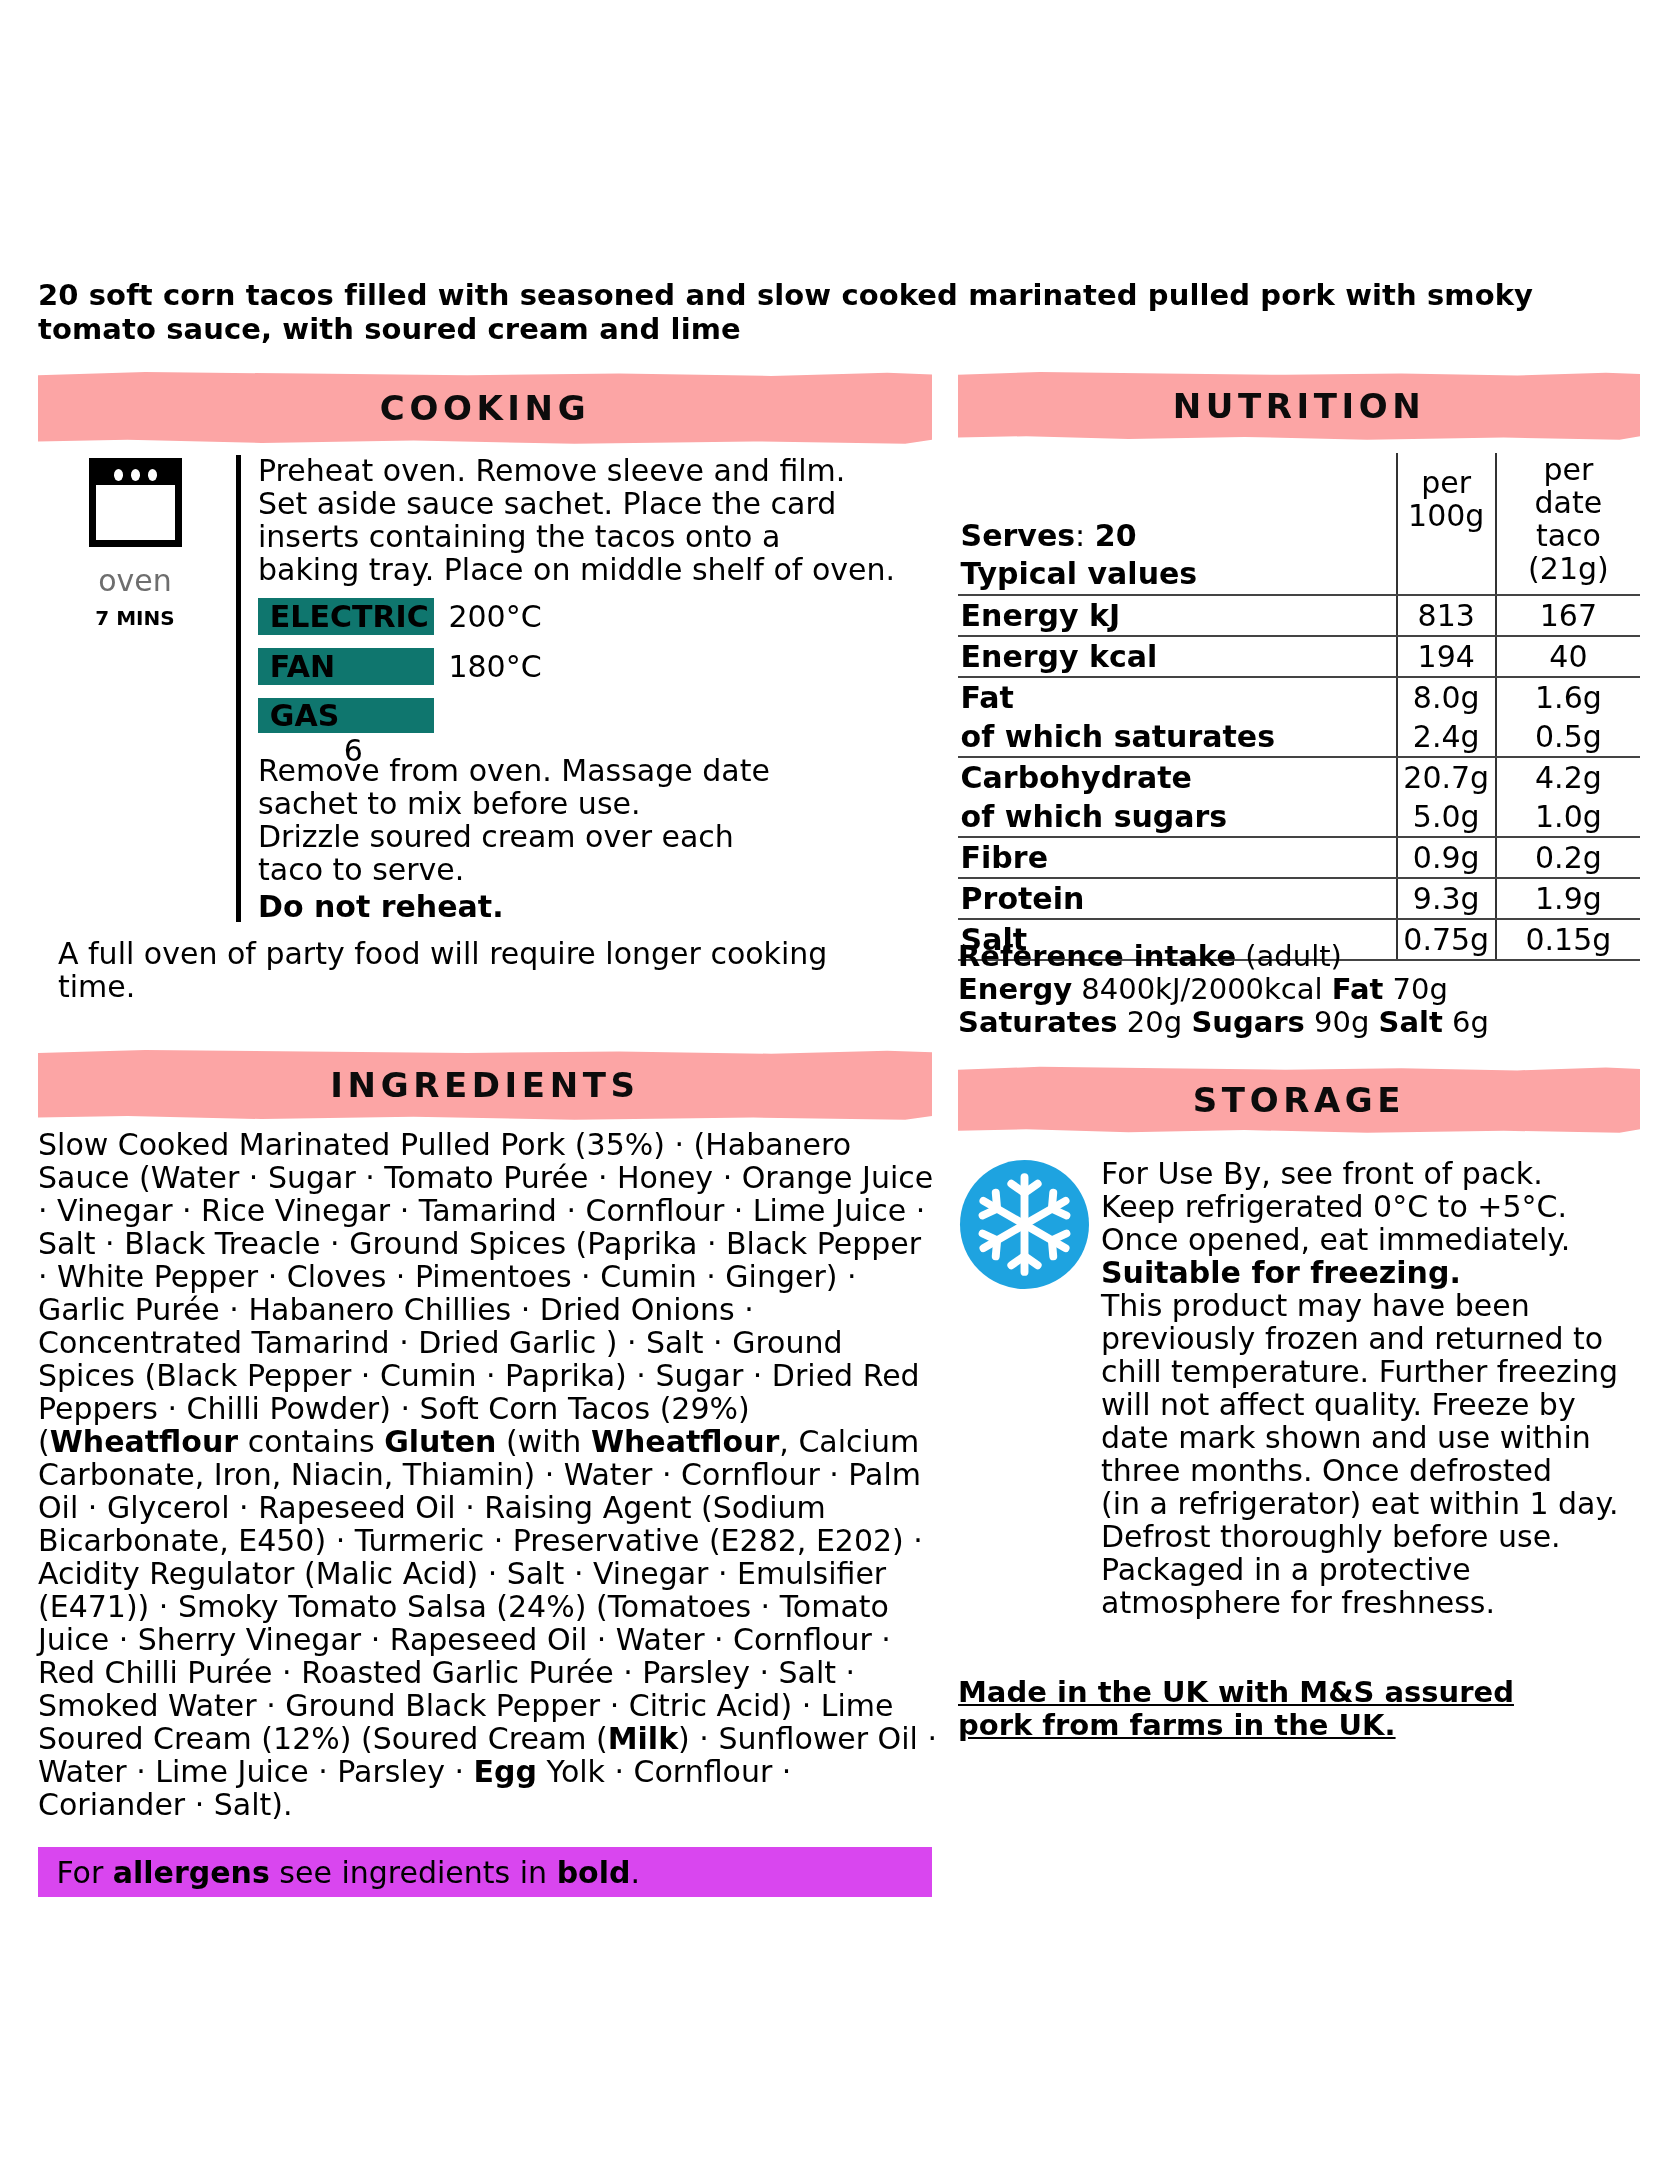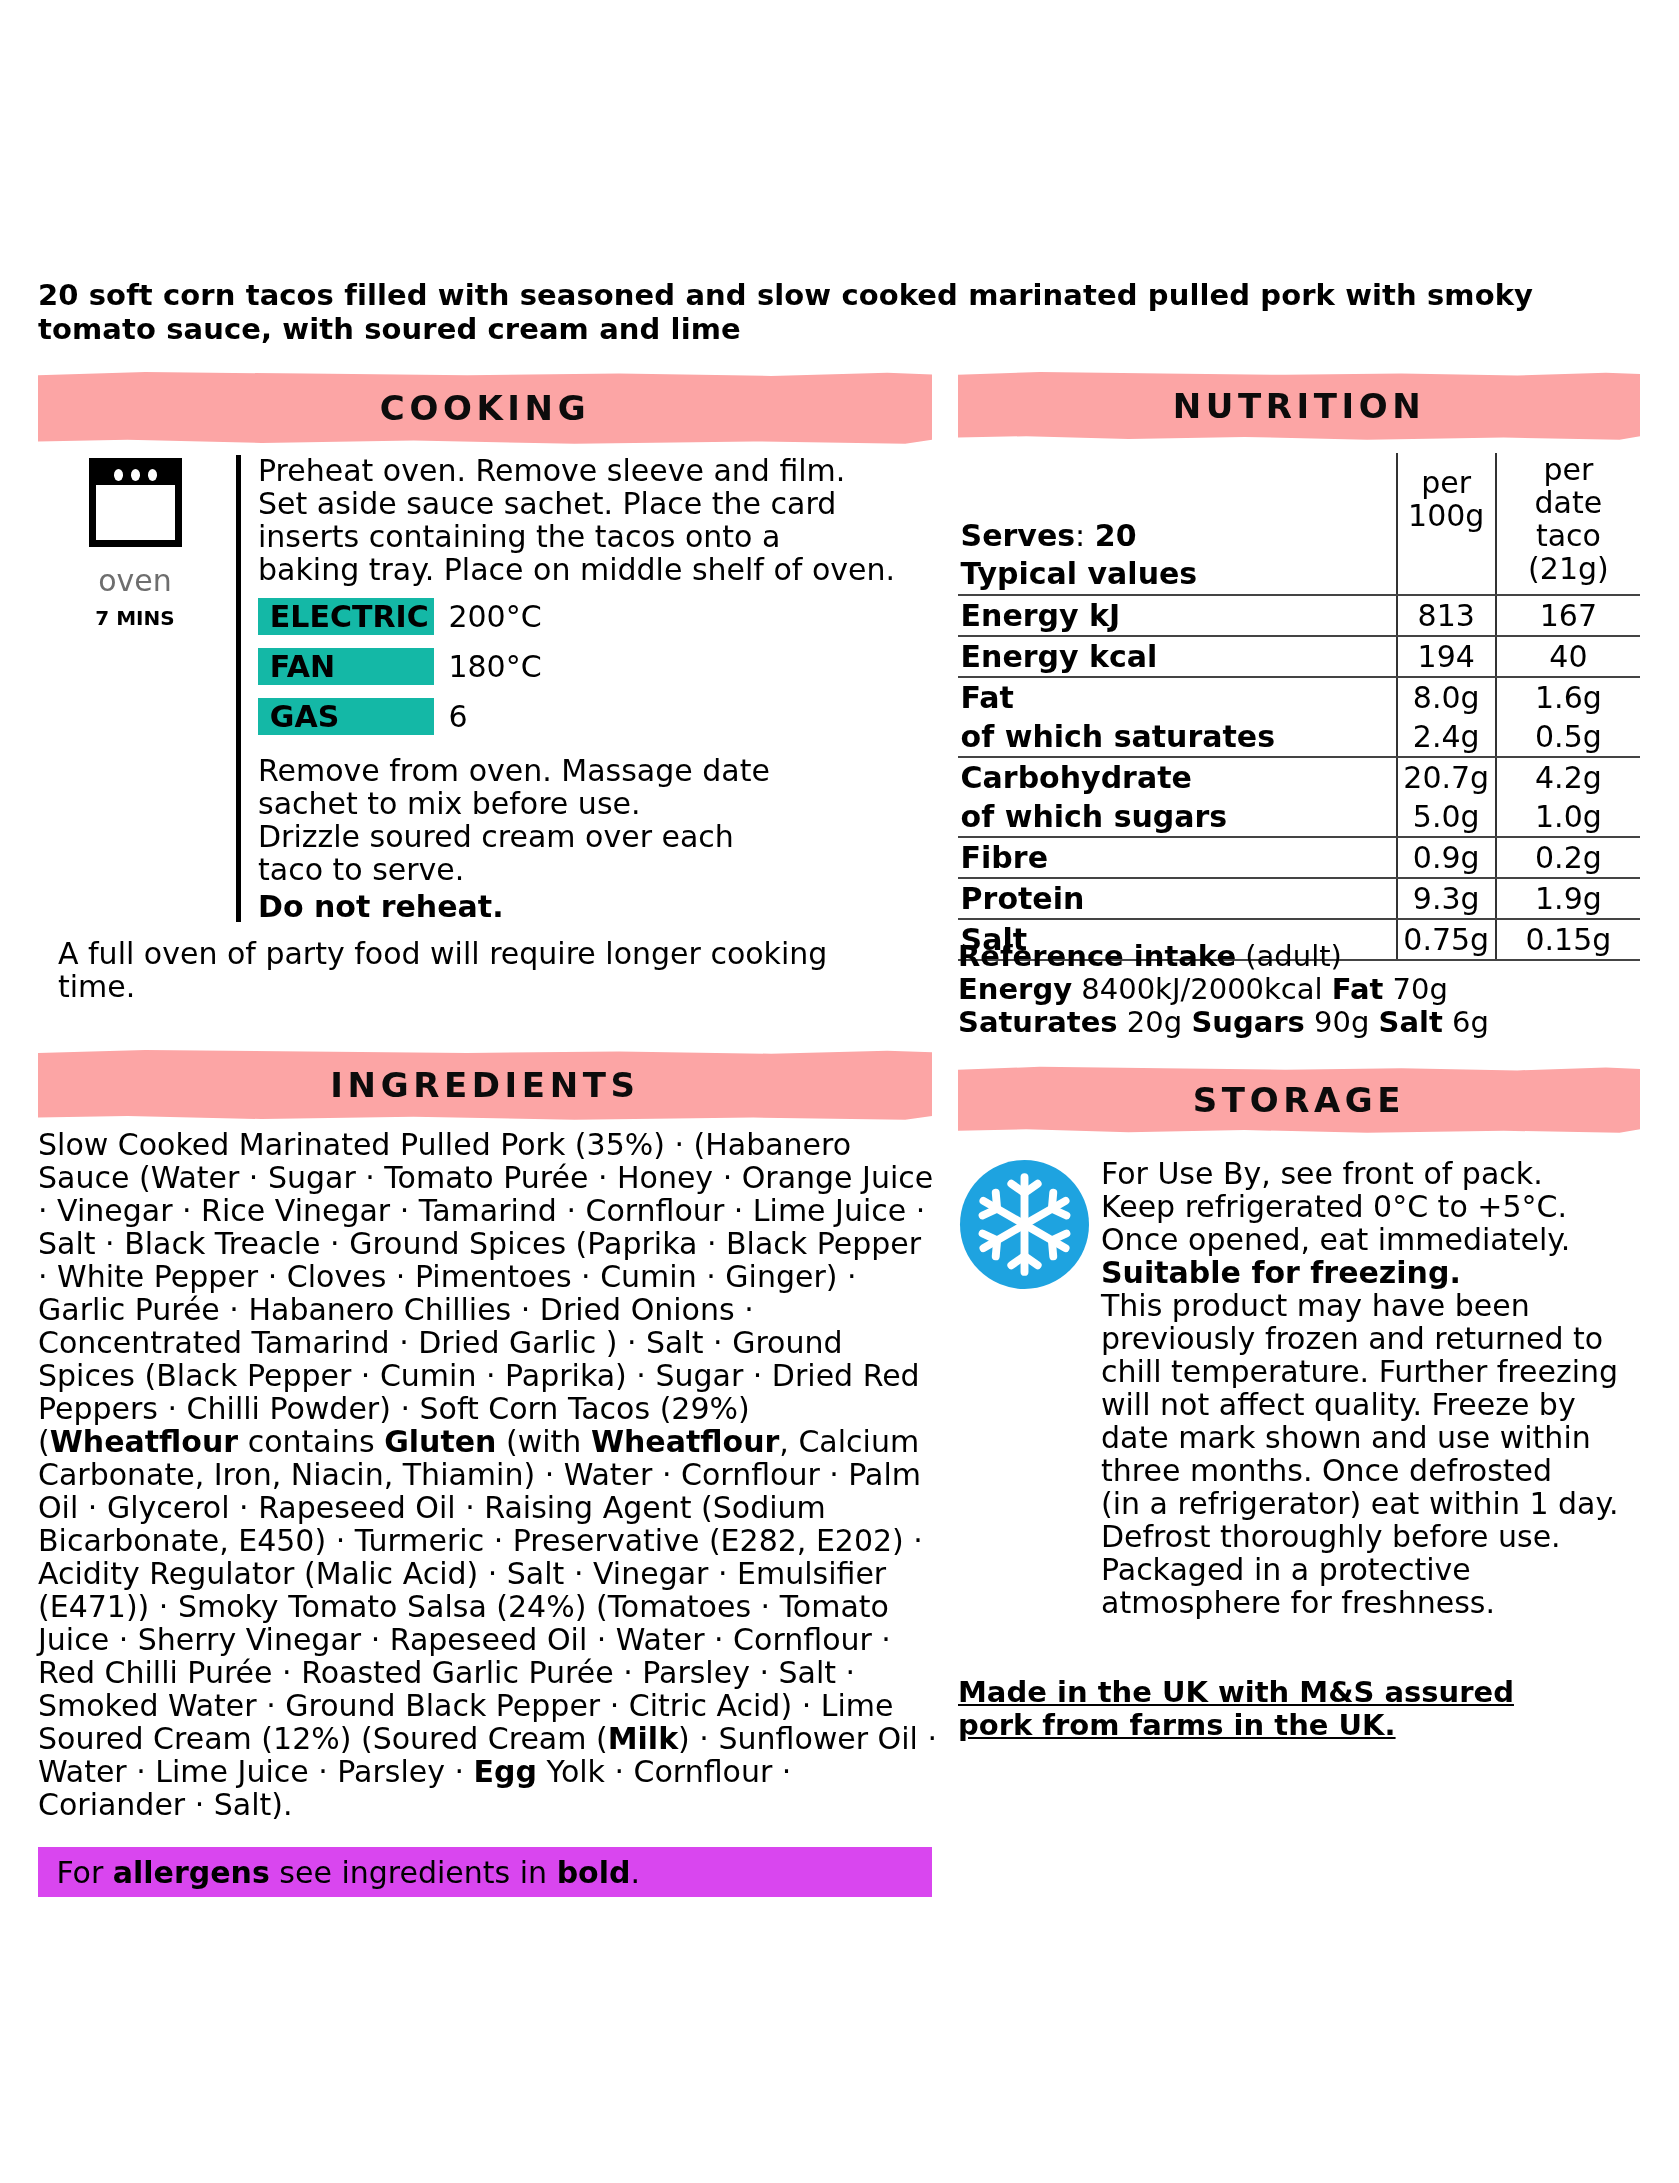--- a/index.html
+++ b/index.html
@@ -14,21 +14,21 @@
 
   
   .oven-icon { left: 89px; top: 458px; width: 93px; height: 89px; border: 7.9px solid #000; box-sizing: border-box; }
   .oven-icon .bar { position: absolute; left: 0; right: 0; top: 0; height: 19.7px; background: #000; display: flex; justify-content: space-evenly; align-items: center; padding: 0 10.5px; }
   .oven-icon .dot { width: 9.2px; height: 11.8px; background: #fff; border-radius: 50%; }
   .oven-label { left: 66px; top: 563px; width: 138px; text-align: center; font-size: 30px; color: #6e6e6e; }
   .oven-time { left: 66px; top: 606px; width: 138px; text-align: center; font-size: 20px; font-weight: bold; }
   .divider-v { left: 236px; top: 455px; width: 4.6px; height: 467px; background: #000; }
   .cook-text { left: 258px; width: 669px; font-size: 30px; line-height: 33px; }
   .temp-row { position: absolute; left: 258px; height: 37px; display: flex; align-items: center; }
-  .temp-label { width: 176px; height: 37px; background: #14b8a6; font-weight: bold; font-size: 30px; display: flex; align-items: center; padding-left: 11.8px; box-sizing: border-box; }
+  .temp-label { width: 176px; height: 37px; background: #0f766e; font-weight: bold; font-size: 30px; display: flex; align-items: center; padding-left: 11.8px; box-sizing: border-box; }
   .temp-val { font-size: 30px; padding-left: 14.4px; }
   .note { left: 58px; top: 937px; width: 853px; font-size: 30px; line-height: 33px; }
 
   
   .ingredients { left: 38px; top: 1128px; width: 899px; font-size: 30px; line-height: 33px; }
   .allergen-box { left: 38px; top: 1847px; width: 894px; height: 50px; background: #d946ef; font-size: 30px; display: flex; align-items: center; padding-left: 18.4px; box-sizing: border-box; }
 
   
   .ntable { position: absolute; left: 958px; top: 453px; width: 682px; border-collapse: collapse; font-size: 30px; }
   .ntable td { padding: 0 2.6px; height: 39px; line-height: 37px; }
@@ -73,21 +73,21 @@
 </div>
 
 <div class="temp-row" style="top:598px;">
   <div class="temp-label">ELECTRIC</div>
   <div class="temp-val">200°C</div>
 </div>
 <div class="temp-row" style="top:648px;">
   <div class="temp-label">FAN</div>
   <div class="temp-val">180°C</div>
 </div>
-<div class="temp-row" style="top:698px;">
+<div class="temp-row" style="top:698px;flex-direction:column;">
   <div class="temp-label">GAS</div>
   <div class="temp-val">6</div>
 </div>
 
 <div class="abs cook-text" style="top:754px;">
   <div>Remove from oven. Massage date</div>
   <div>sachet to mix before use.</div>
   <div>Drizzle soured cream over each</div>
   <div>taco to serve.</div>
   <div class="b" style="margin-top:3.9px;">Do not reheat.</div>

